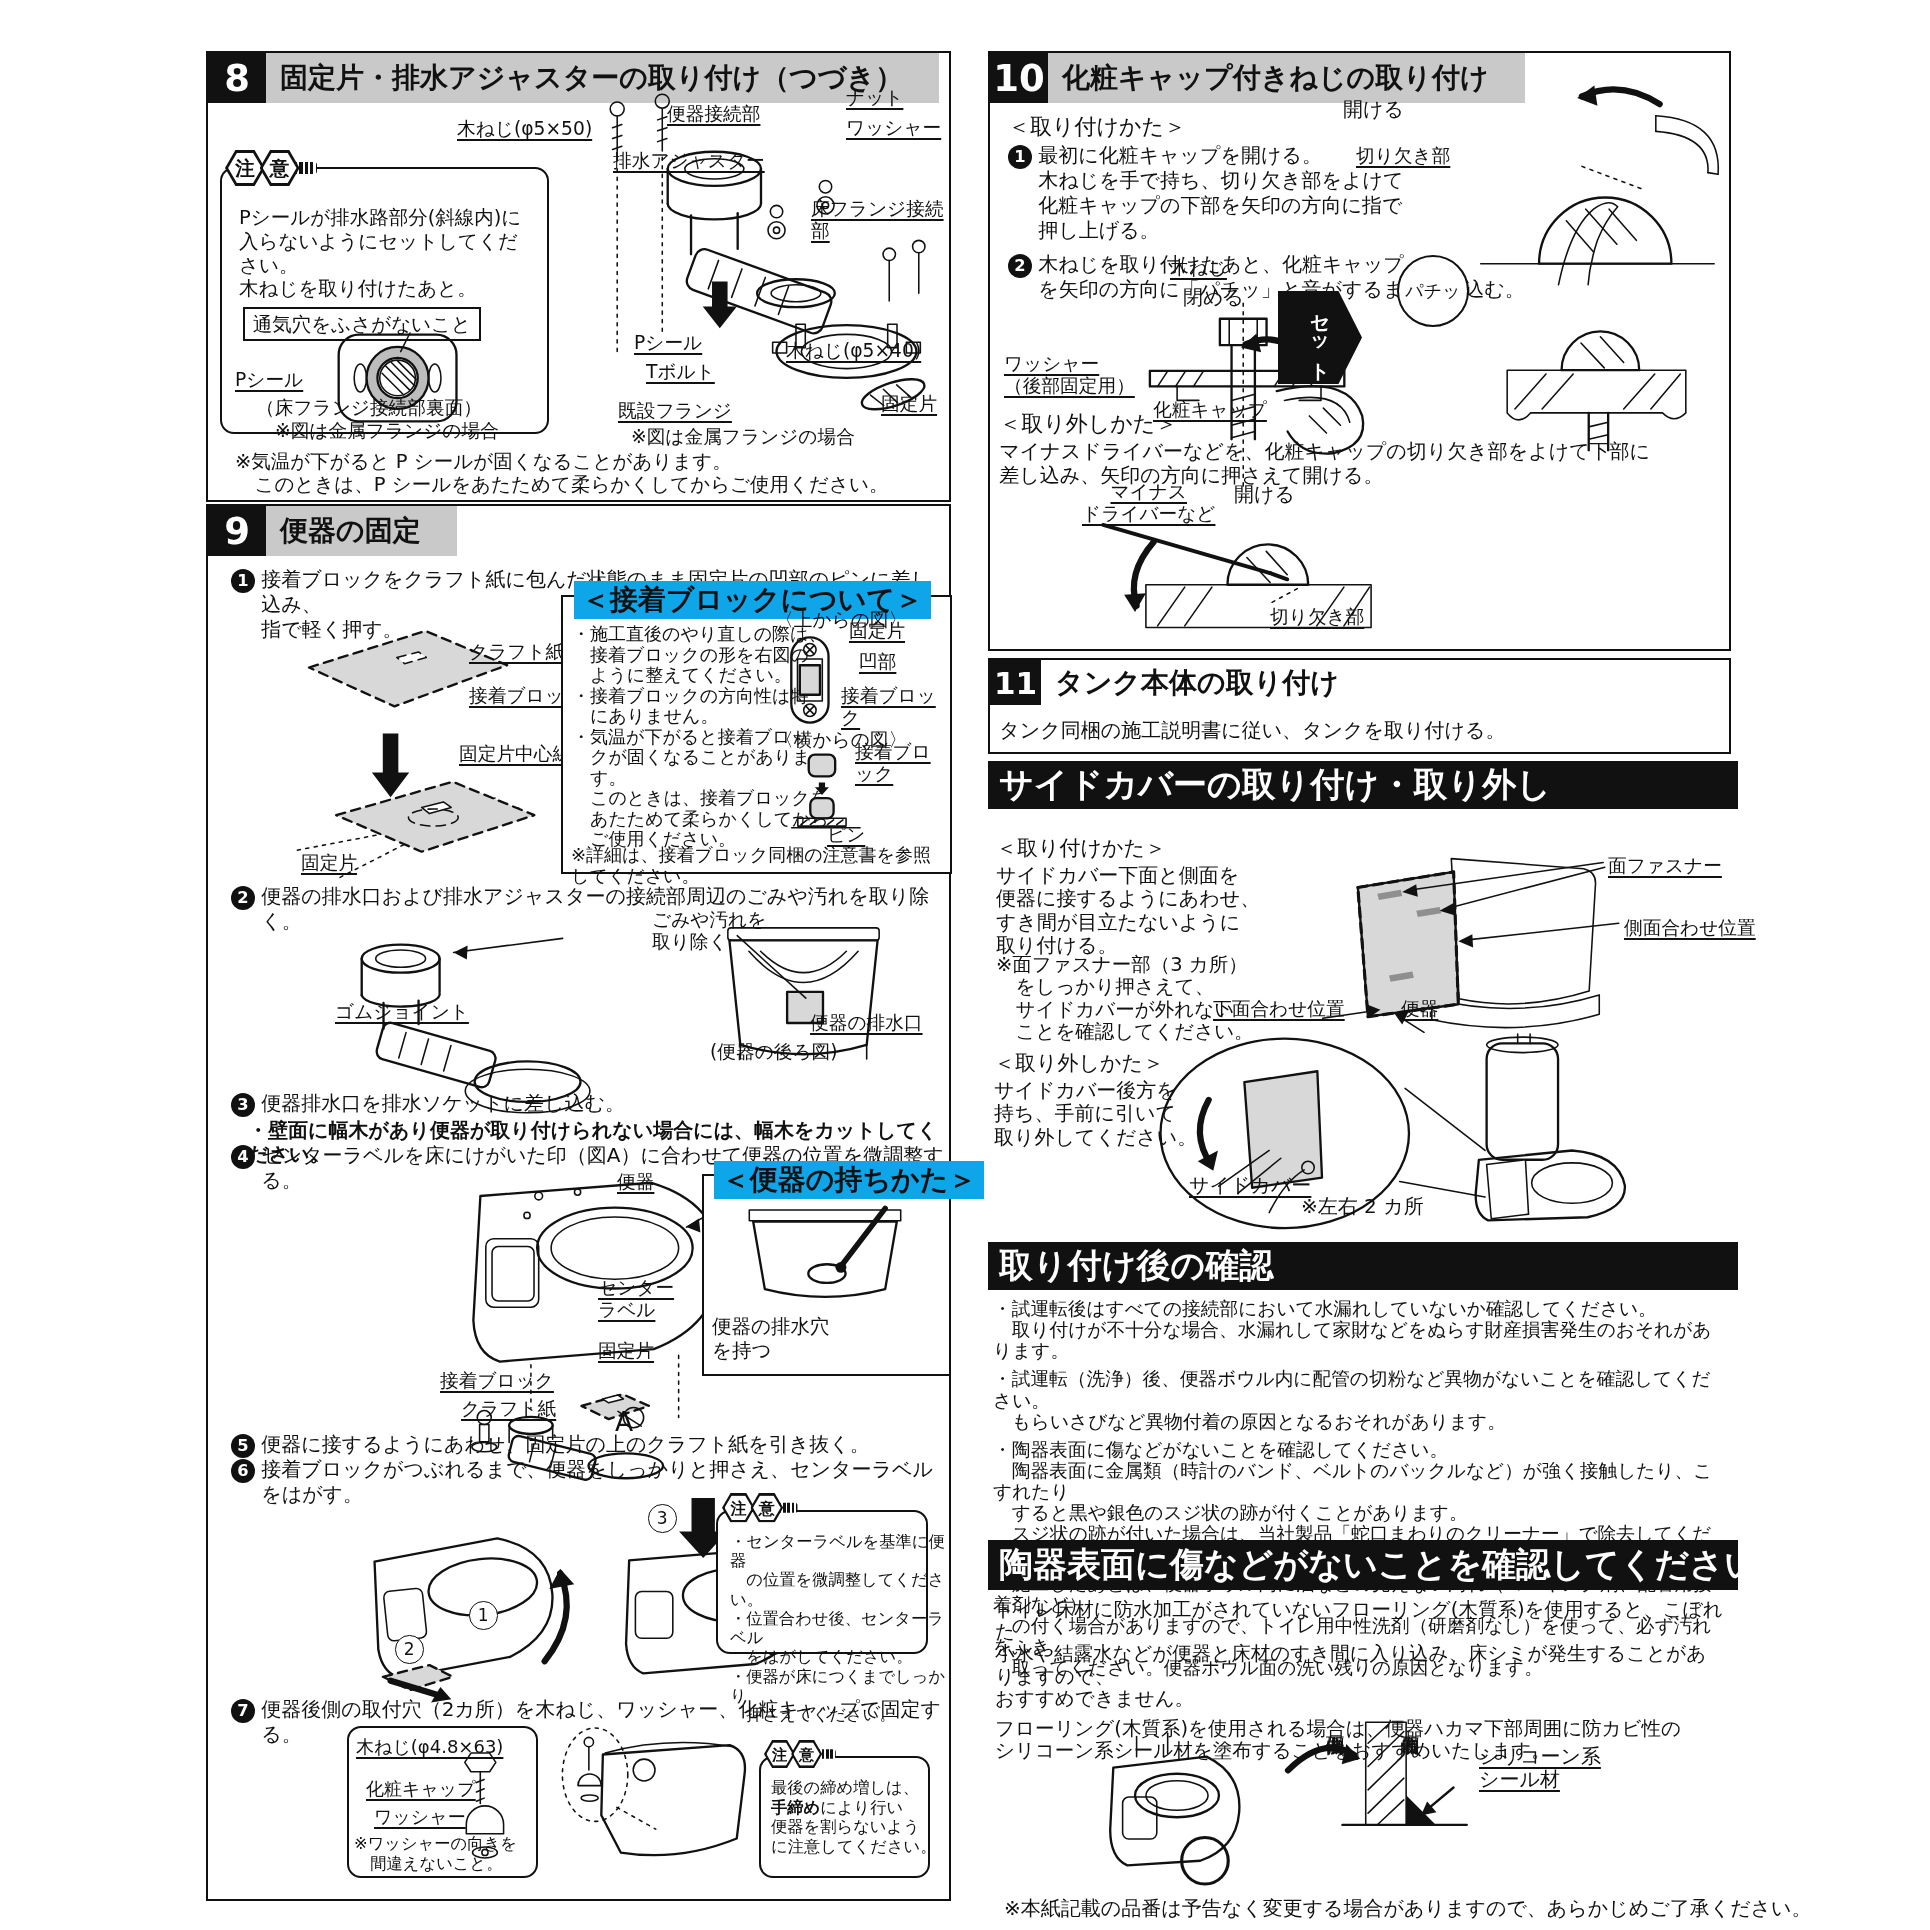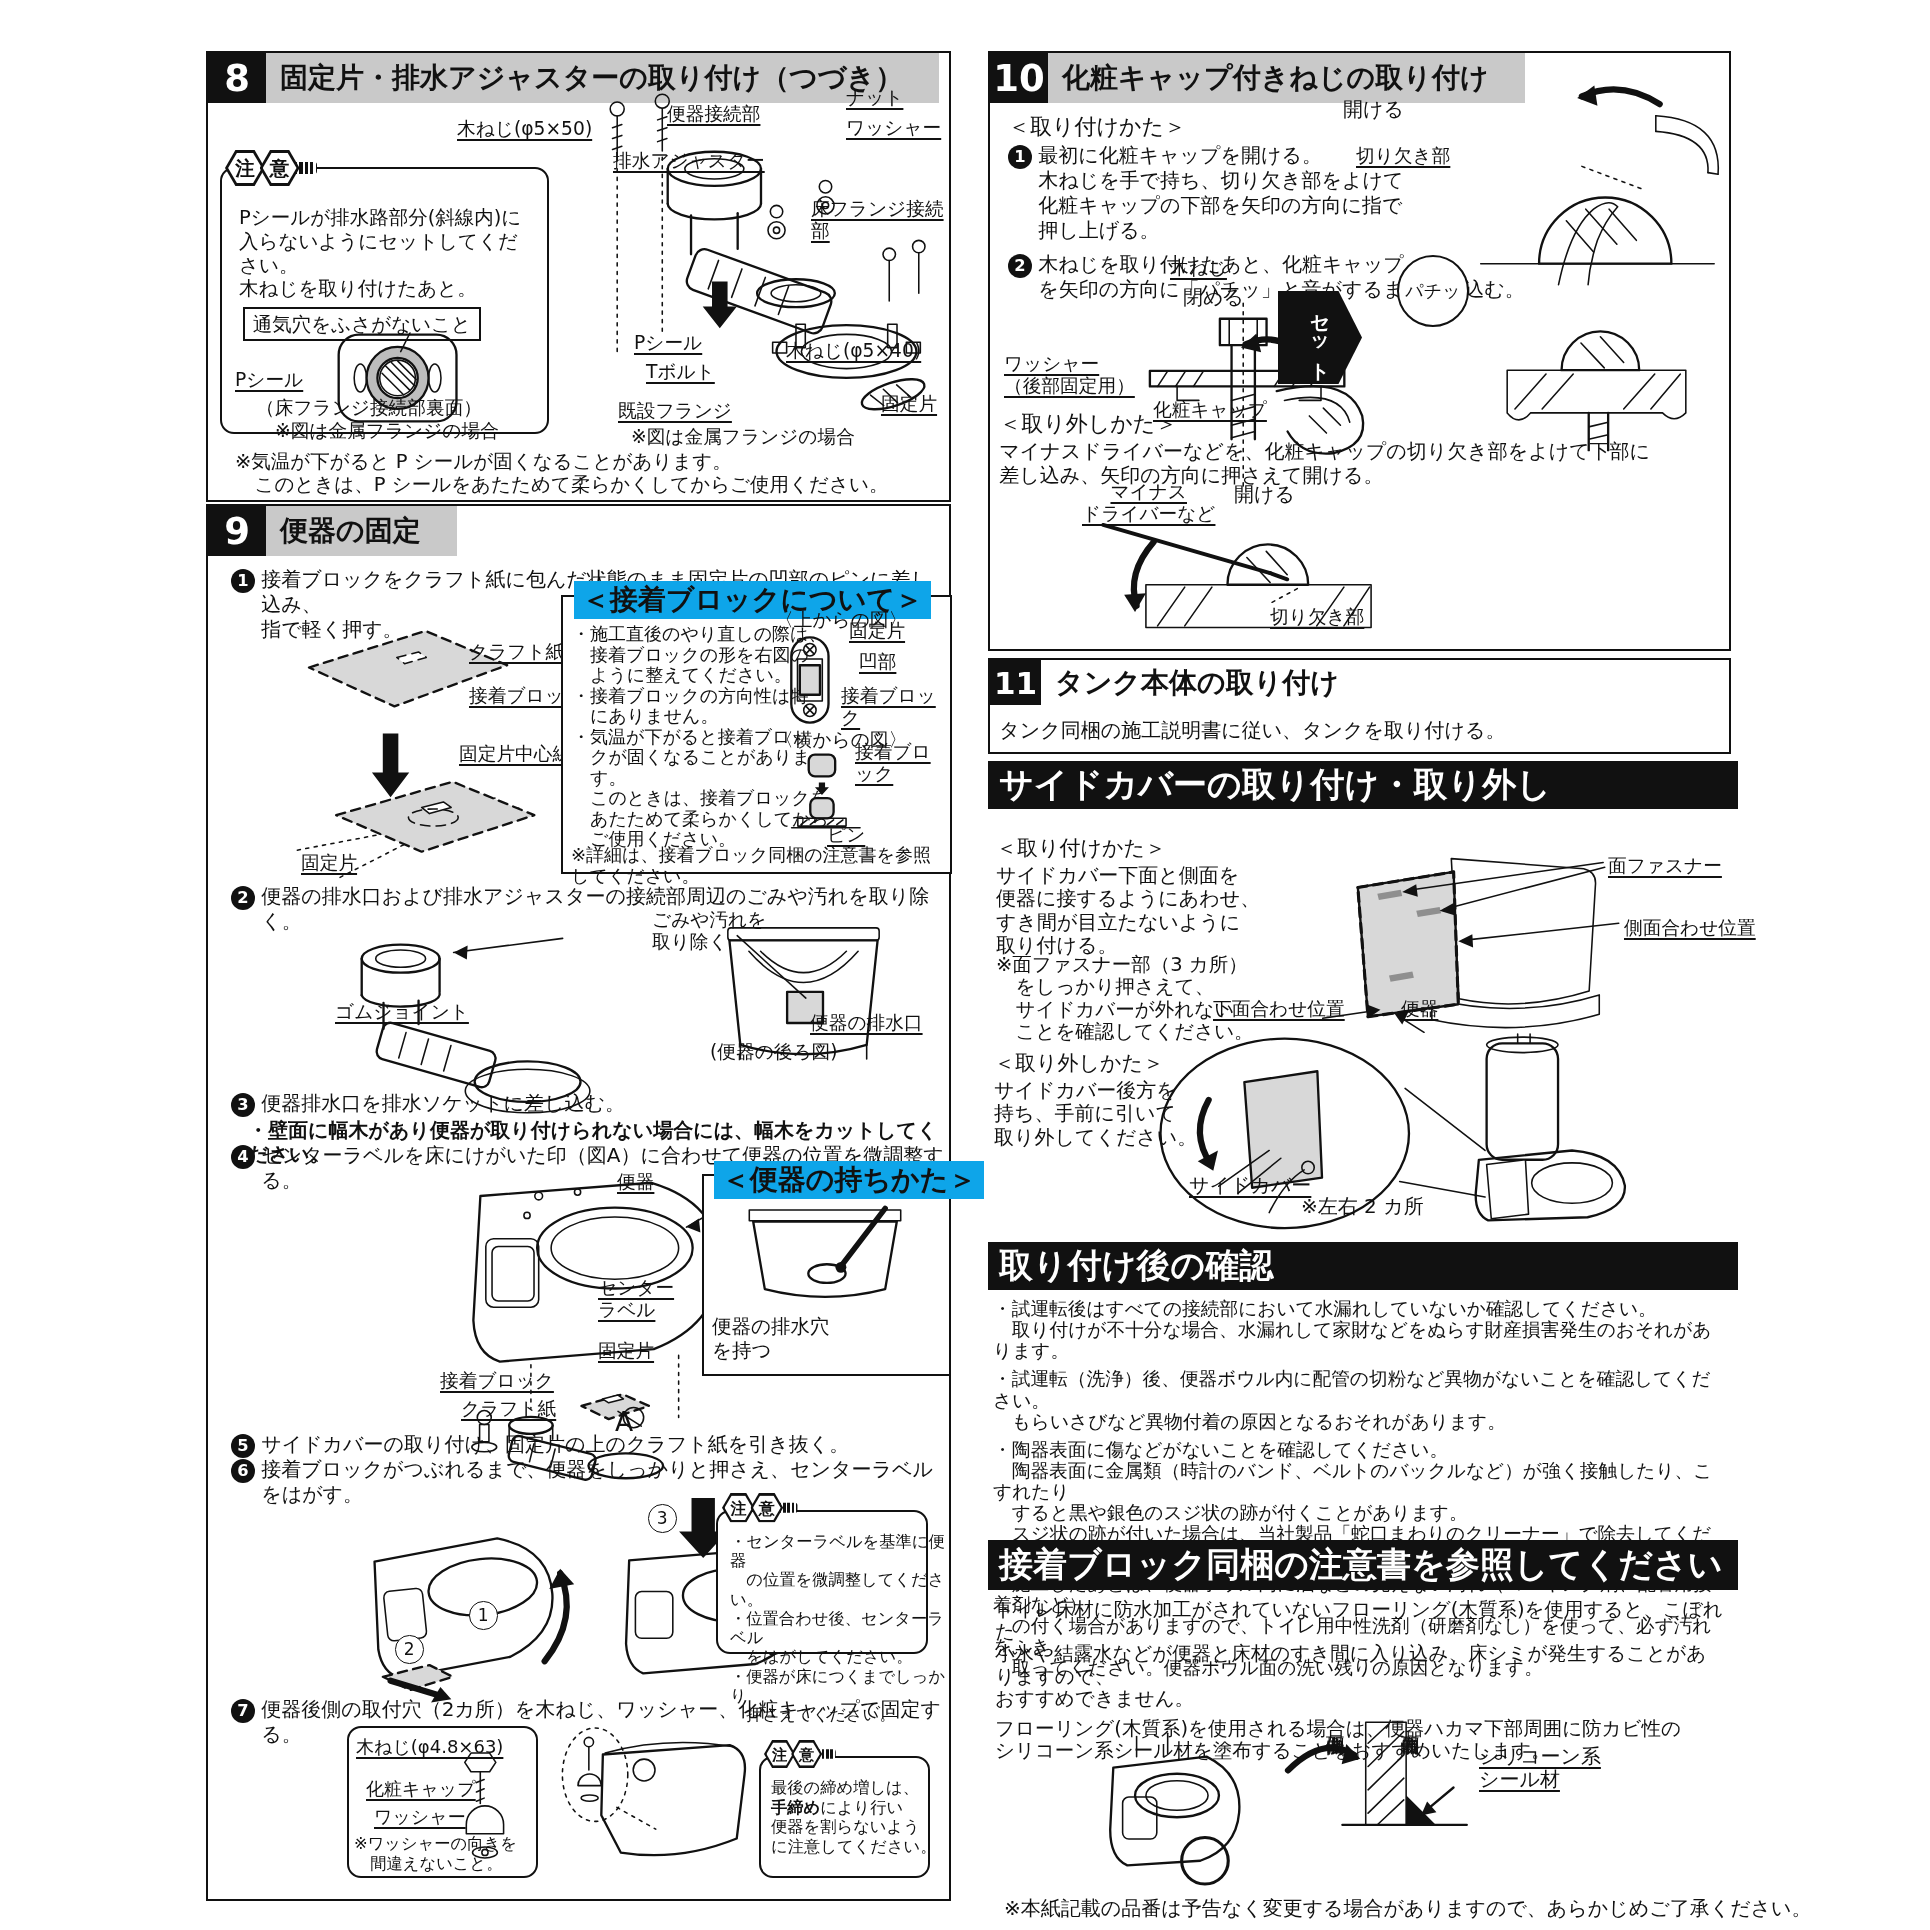--- a/index.html
+++ b/index.html
@@ -337,21 +337,21 @@
     <path d="M35,25 L220,25 L205,112 Q128,132 50,112 Z"></path>
     <ellipse cx="130" cy="92" rx="24" ry="12" class="w"></ellipse>
     <line x1="205" y1="8" x2="150" y2="80" style="stroke-width:7;"></line>
     <circle cx="148" cy="84" r="7" class="f"></circle>
   </svg>
   <div class="txt" style="left:504px;top:809px;font-size:19.5px;">便器の排水穴
 を持つ</div>
 
   <div class="step" style="left:23px;top:926px;">
     <span class="stepnum">5</span>
-    <span class="steptext">サイドカバーの取り付け、固定片の上のクラフト紙を引き抜く。</span>
+    <span class="steptext">便器に接するようにあわせ、固定片の上のクラフト紙を引き抜く。</span>
   </div>
   <div class="step" style="left:23px;top:951px;">
     <span class="stepnum">6</span>
     <span class="steptext">接着ブロックがつぶれるまで、便器をしっかりと押さえ、センターラベルをはがす。</span>
   </div>
 
   <svg style="left:128px;top:988px;" width="257" height="210" viewBox="0 0 330 270">
     <g transform="rotate(-6 165 135)">
       <path d="M55,75 L215,62 Q280,82 278,140 Q276,192 216,215 L72,227 Q50,219 48,188 Z"></path>
       <ellipse cx="190" cy="122" rx="70" ry="36"></ellipse>
@@ -635,21 +635,21 @@
 　もらいさびなど異物付着の原因となるおそれがあります。</p>
   <p>・陶器表面に傷などがないことを確認してください。
 　陶器表面に金属類（時計のバンド、ベルトのバックルなど）が強く接触したり、こすれたり
 　すると黒や銀色のスジ状の跡が付くことがあります。
 　スジ状の跡が付いた場合は、当社製品「蛇口まわりのクリーナー」で除去してください。</p>
   <p>・施工したあとは、便器ボウル内に油などの見えない汚れ（コーキング剤、配管用接着剤など）
 　の付く場合がありますので、トイレ用中性洗剤（研磨剤なし）を使って、必ず汚れをふき
 　取ってください。便器ボウル面の洗い残りの原因となります。</p>
 </div>
 
-<div class="banner" style="left:988px;top:1540px;width:739px;height:50px;">接着ブロック同梱の注意書を参照してください</div>
+<div class="banner" style="left:988px;top:1540px;width:739px;height:50px;">陶器表面に傷などがないことを確認してください</div>
 <div class="cmft" style="position:absolute;left:995px;top:1599px;width:728px;">
   <p>トイレ床材に防水加工がされていないフローリング(木質系)を使用すると、こぼれた
 小水や結露水などが便器と床材のすき間に入り込み、床シミが発生することがありますので、
 おすすめできません。</p>
   <p>フローリング(木質系)を使用される場合は、便器ハカマ下部周囲に防カビ性の
 シリコーン系シール材を塗布することをおすすめいたします。</p>
 </div>
 <svg style="left:1090px;top:1719px;" width="167" height="160" viewBox="0 0 215 205">
   <path d="M30,62 L150,48 Q196,70 192,120 Q188,166 142,182 L48,188 Q26,178 26,142 Z"></path>
   <ellipse cx="112" cy="98" rx="54" ry="28"></ellipse>

